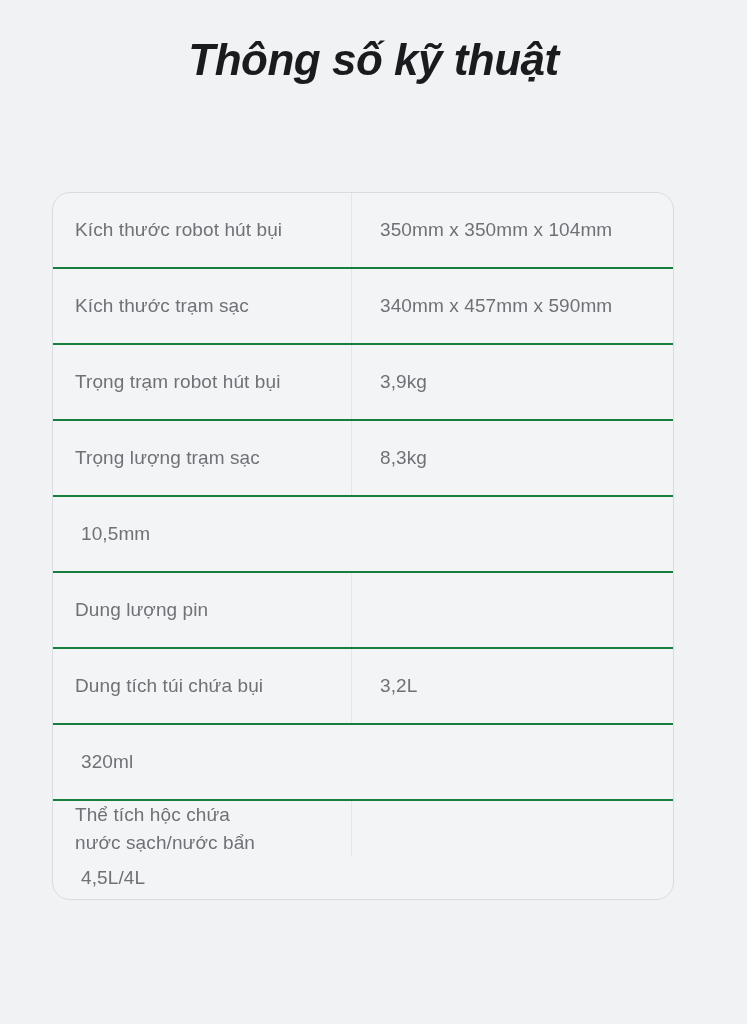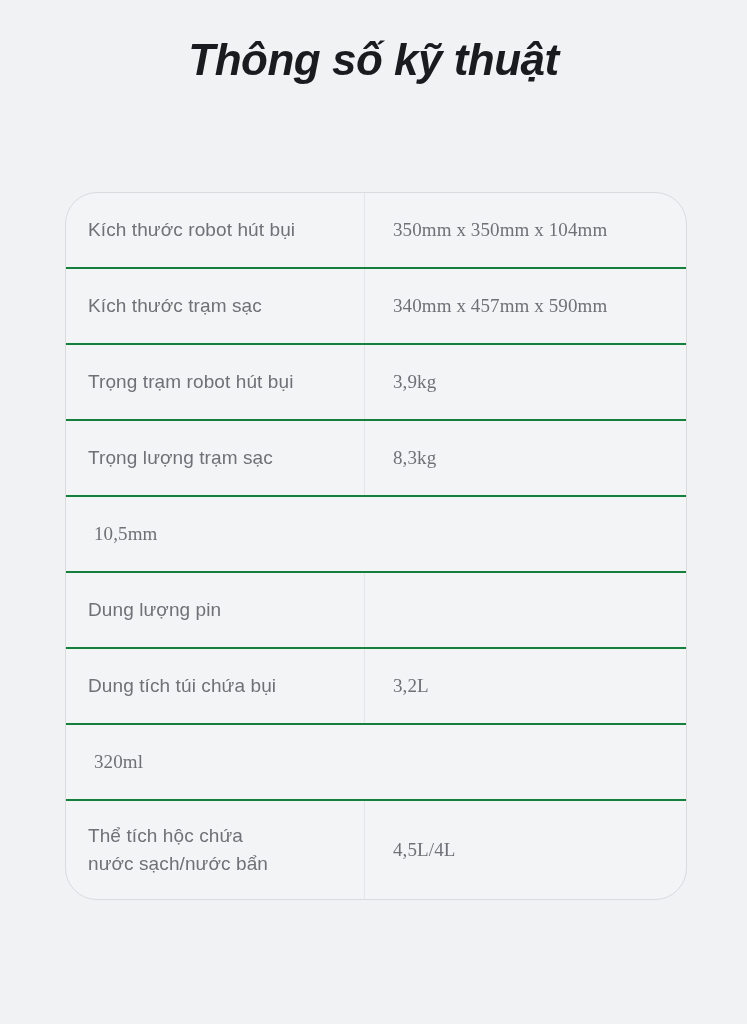--- a/index.html
+++ b/index.html
@@ -20,40 +20,41 @@
     text-align: center;
     font-size: 44px;
     line-height: 1.2;
     font-weight: bold;
     color: #1a1b1e;
     letter-spacing: -0.5px;
     font-style: italic;
   }
   .spec-table {
     position: absolute;
-    left: 65px;
+    left: 52px;
     top: 192px;
     width: 622px;
     box-sizing: border-box;
     background: #f3f4f6;
     border: 1px solid #d9dbdf;
-    border-radius: 32px;
+    border-radius: 18px;
     overflow: hidden;
   }
   .row {
     display: flex;
     align-items: stretch;
     min-height: 74px;
     border-top: 2px solid #15803d;
   }
   .row:first-child {
     border-top: none;
   }
   .row:last-child {
     min-height: 98px;
+    flex-direction: column;
   }
   .cell {
     display: flex;
     align-items: center;
     box-sizing: border-box;
     font-size: 19px;
     color: #6e7176;
     letter-spacing: 0.1px;
   }
   .cell.label {
@@ -61,21 +62,20 @@
     padding-left: 22px;
     padding-right: 18px;
     border-right: 1px solid #e3e5e8;
     white-space: pre-line;
     line-height: 1.45;
   }
   .cell.value {
     flex: 1;
     padding-left: 28px;
     padding-right: 12px;
-    font-family: Liberation Serif, serif;
   }
 </style>
 </head>
 <body>
 
 <h1 class="title">Thông số kỹ thuật</h1>
 
 <div class="spec-table" id="spec-table">
   <div class="row">
     <div class="cell label">Kích thước robot hút bụi</div>

